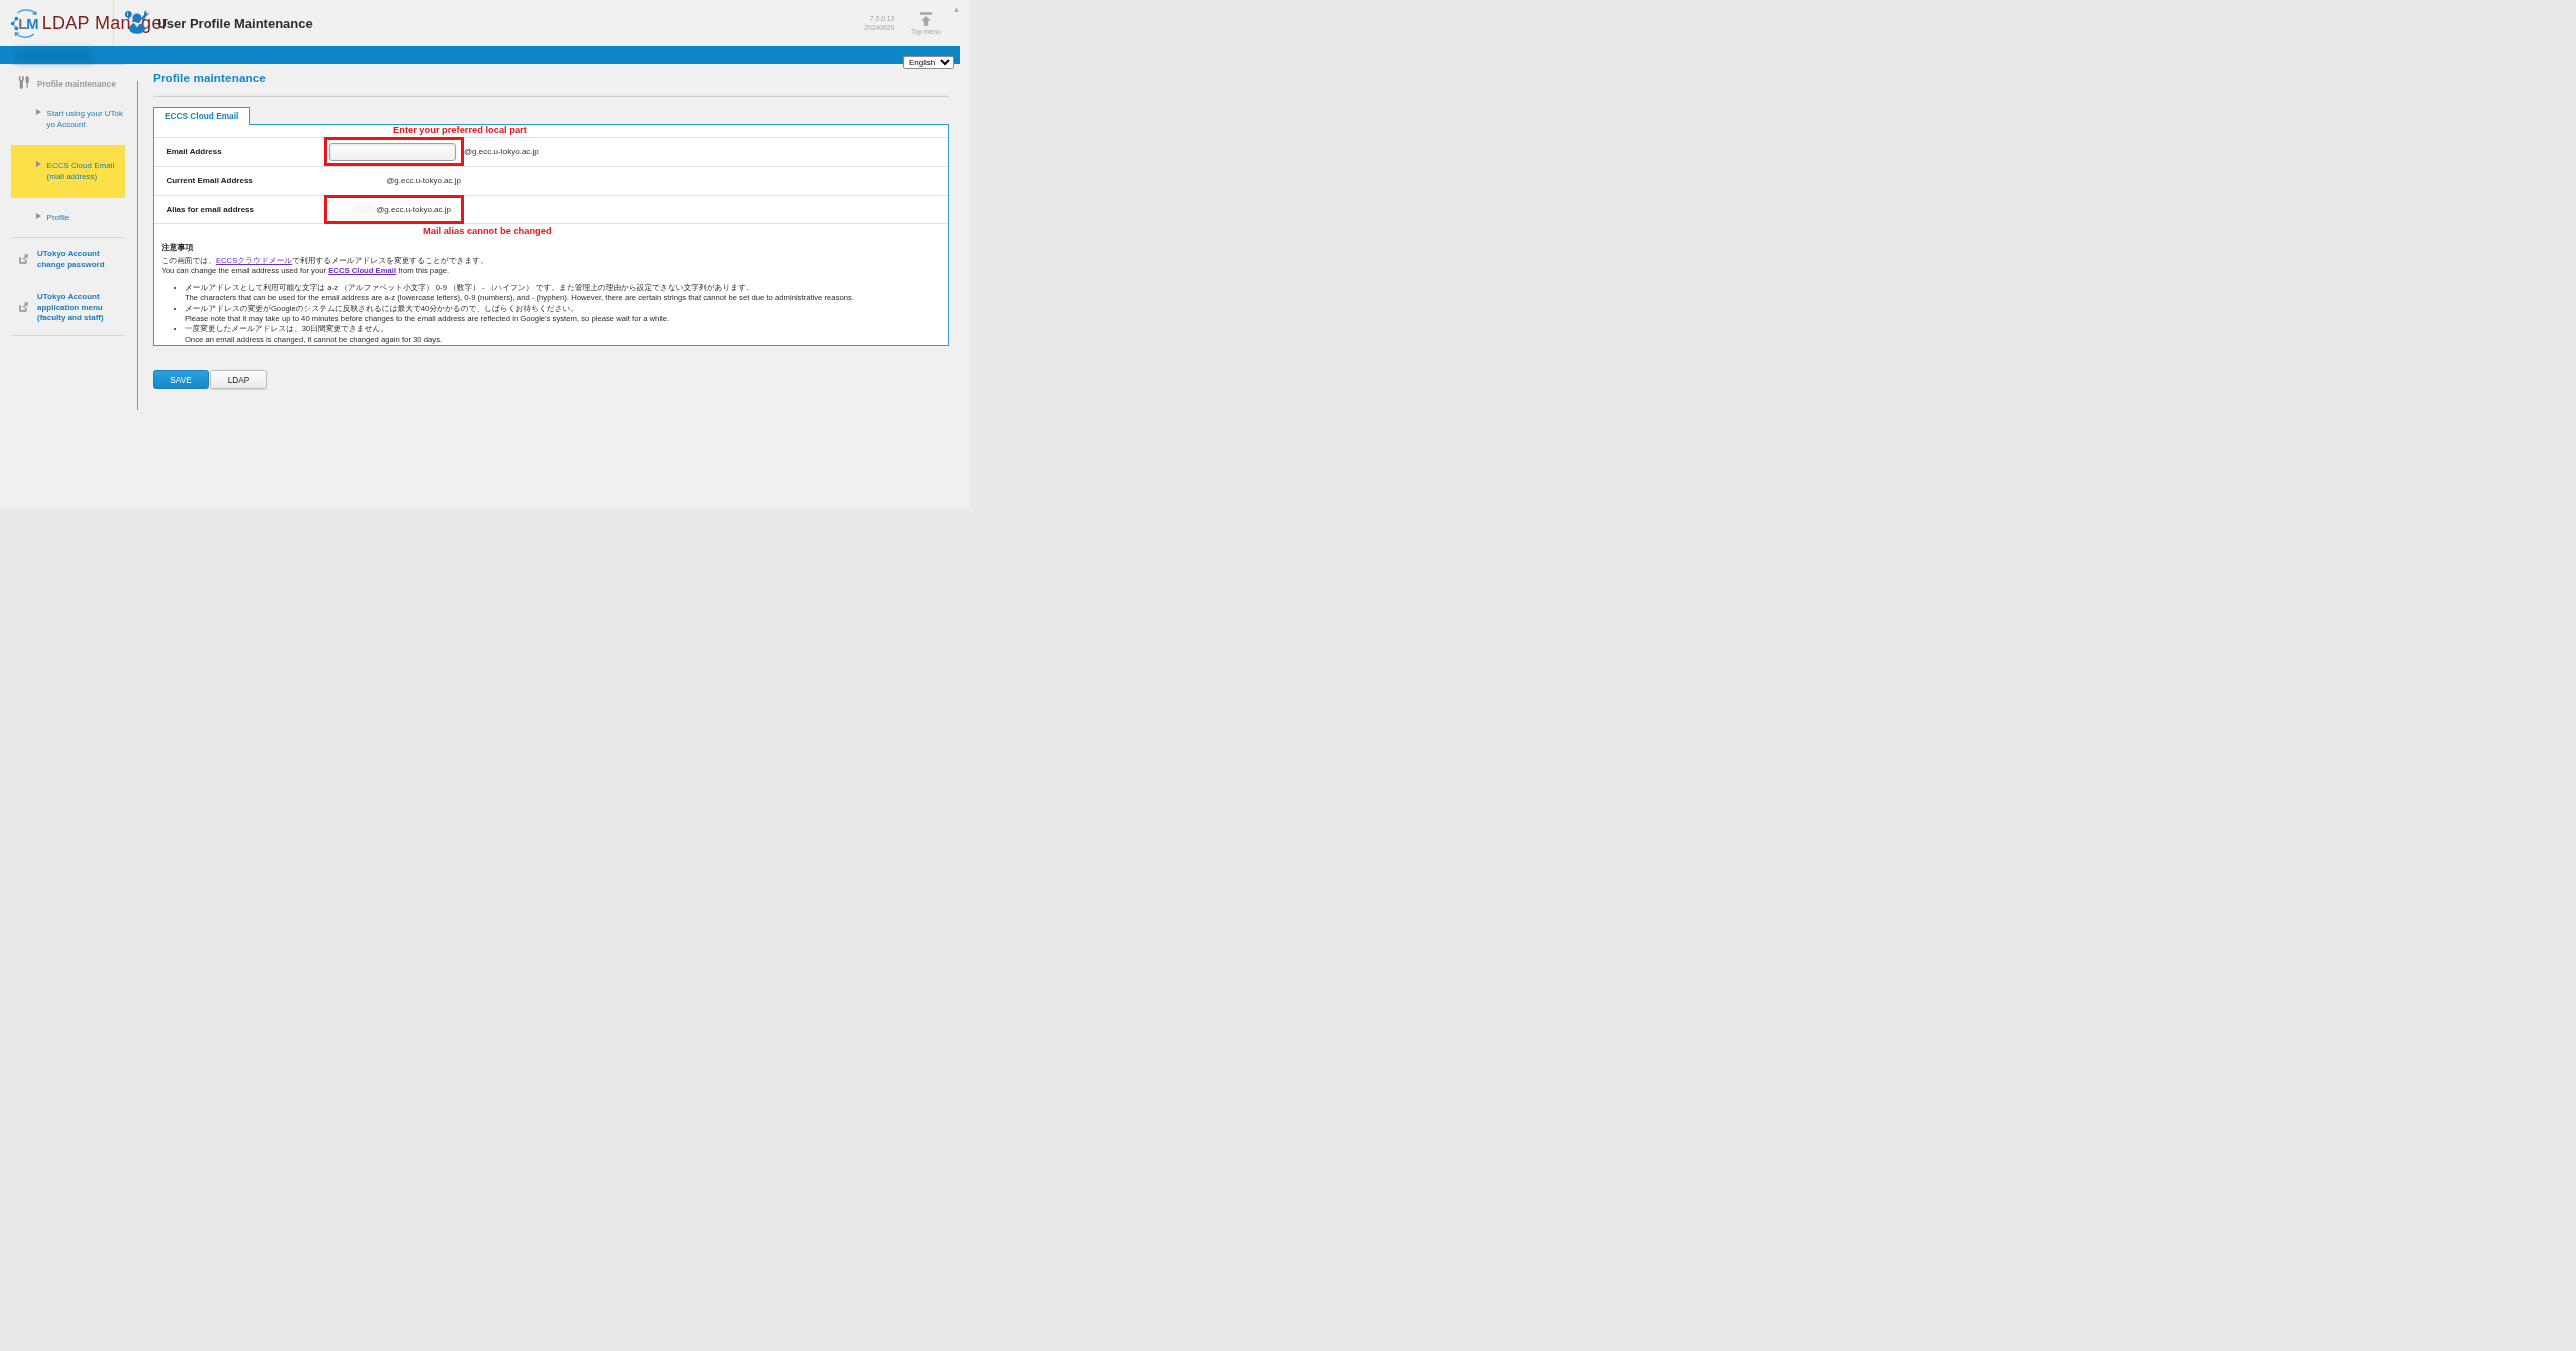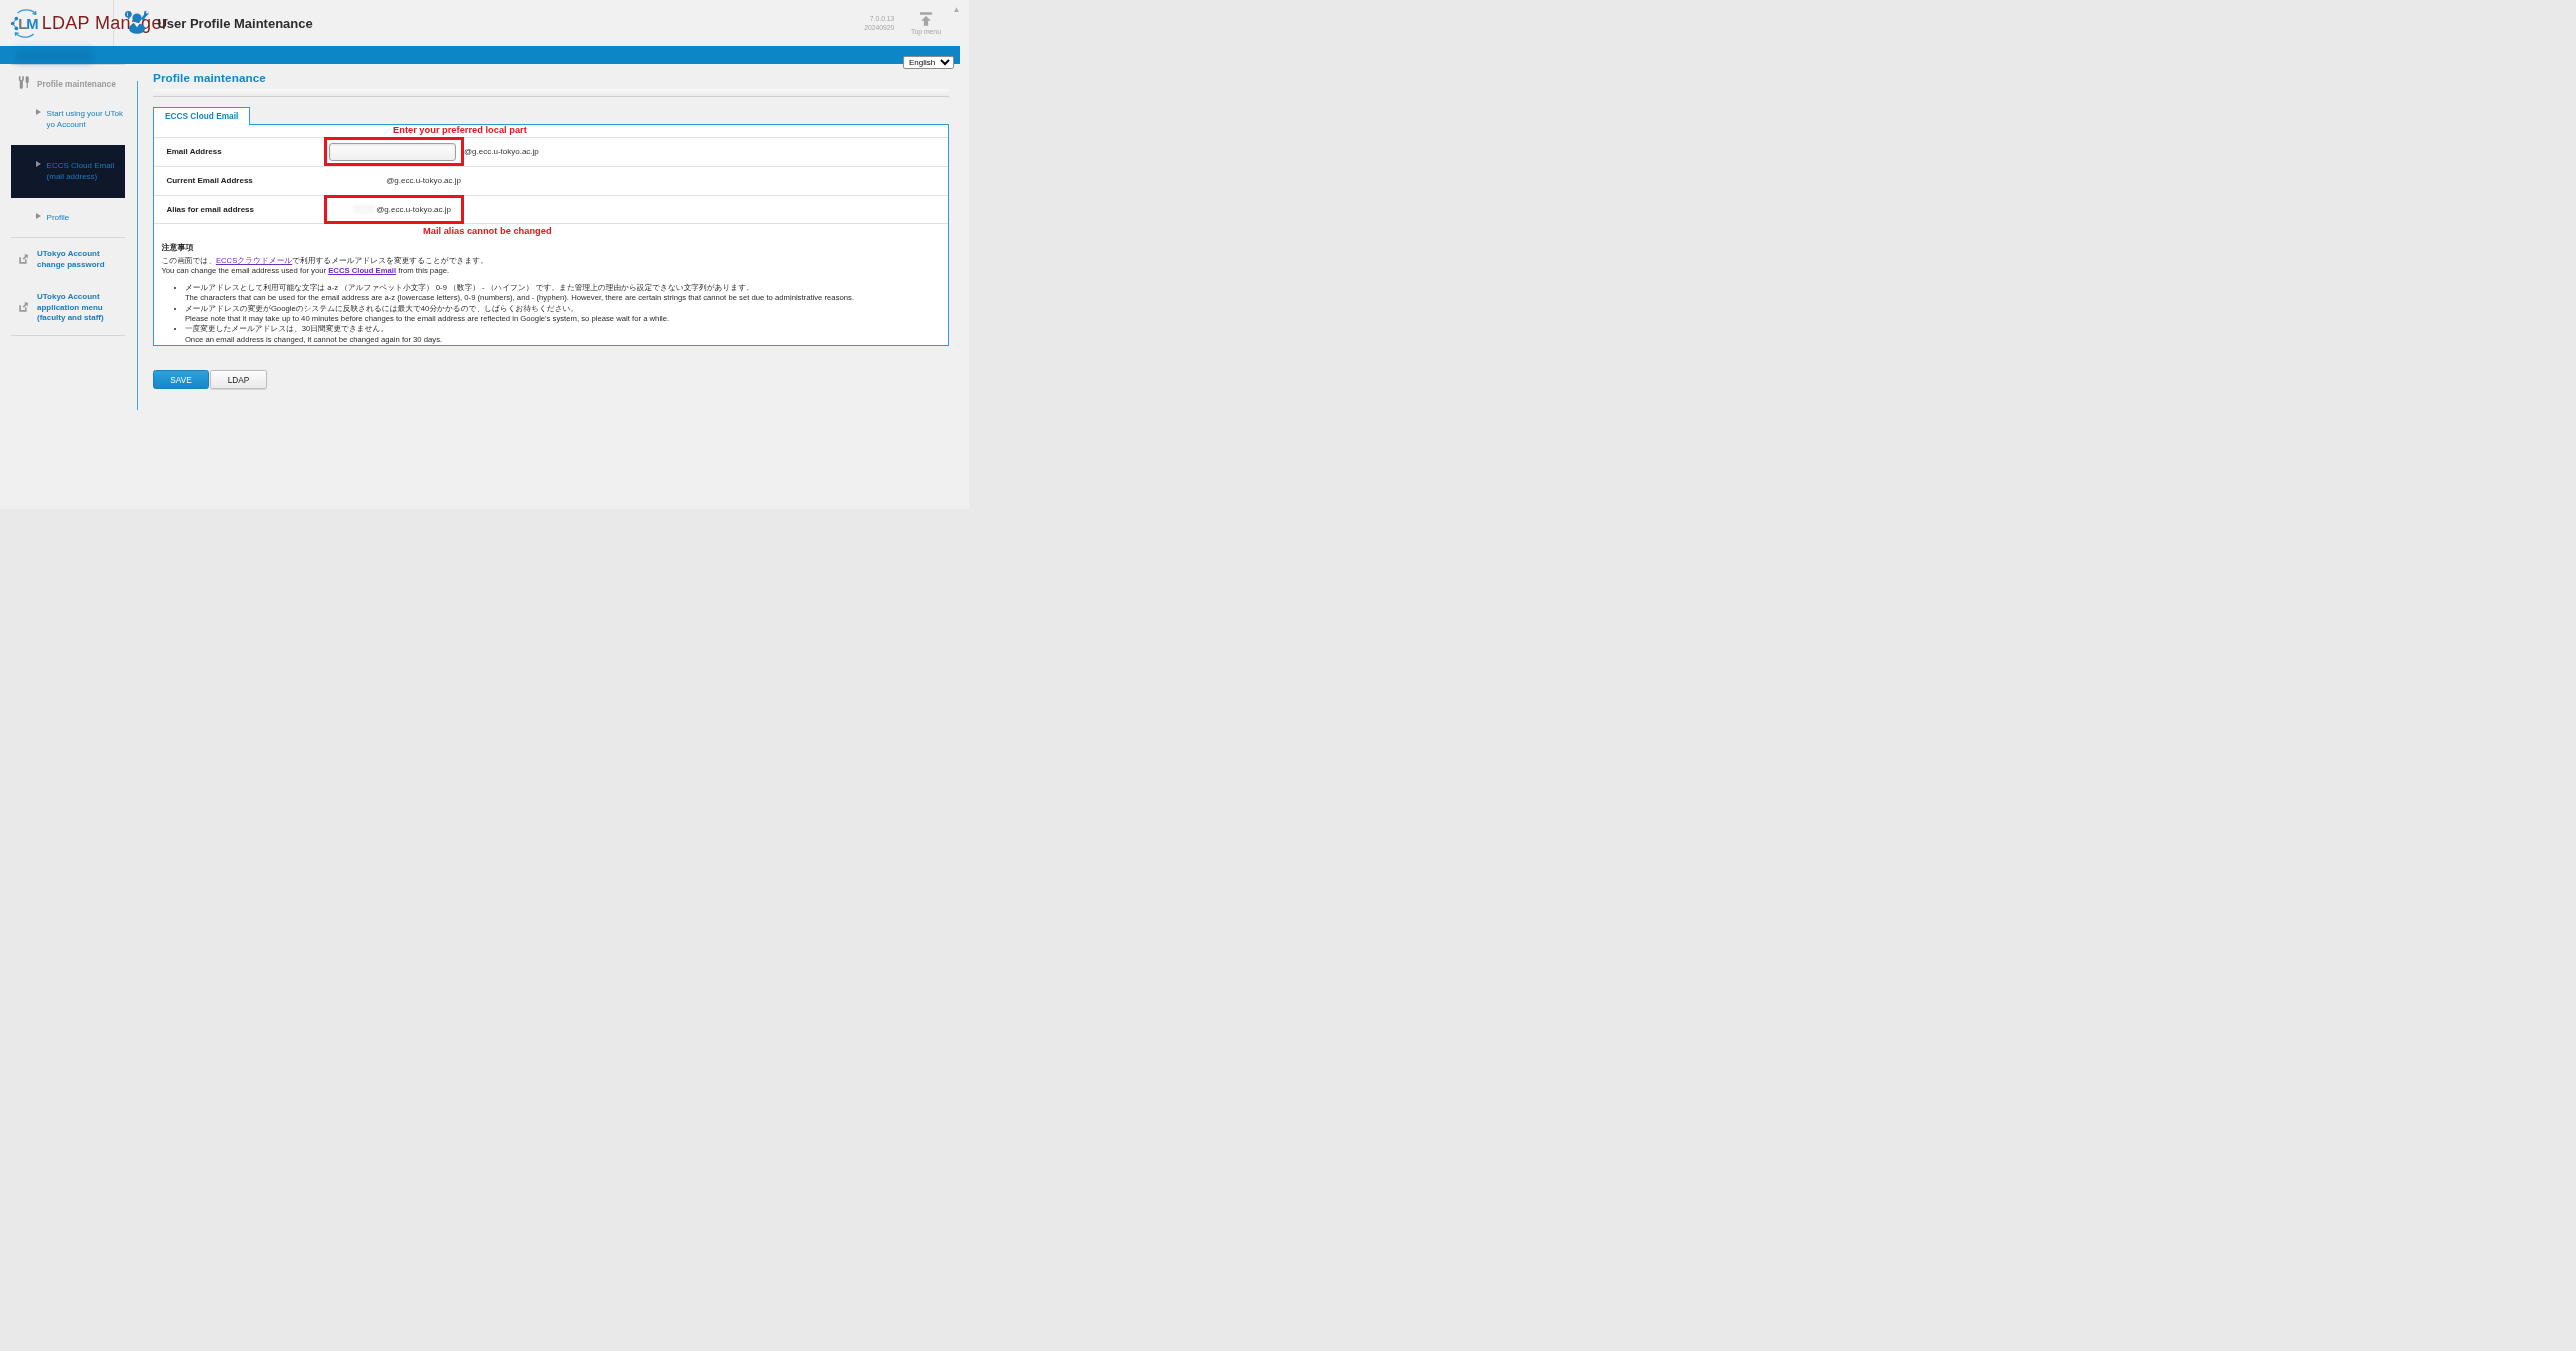--- a/index.html
+++ b/index.html
@@ -28,21 +28,21 @@
   .sidebar { width:137px; flex:none; padding:0 0 0 11px; }
   .side-rule { border:none; border-top:0.6px solid #d5d5d5; width:114px; margin:0; }
   .vline { position:absolute; left:137px; top:81px; width:1.2px; height:329px; background:#4aa2d1; }
 
   .side-head { display:flex; align-items:center; gap:6.2px; width:114px; padding:10px 0 8.7px 6.2px; }
   .side-head-label { color:#9b9b9b; font-weight:bold; font-size:8.3px; }
   .nav-item { display:flex; align-items:flex-start; gap:5.6px; width:114px; padding:8.7px 0 8.7px 25px; cursor:pointer; }
   .nav-item .tri { flex:none; width:0; height:0; border-left:5px solid #8f8f8f; border-top:3.1px solid transparent; border-bottom:3.1px solid transparent; }
   .nav-label { color:#1a7cba; font-size:8px; line-height:10.5px; width:77px; }
   .break-all { word-break:break-all; }
-  .nav-item.active { background:#0f172a; padding-top:16px; padding-bottom:16px; margin:6.2px 0; }
+  .nav-item.active { background:#fde047; padding-top:16px; padding-bottom:16px; margin:6.2px 0; }
   .side-link { display:flex; align-items:center; gap:7.4px; width:114px; padding:11px 0 11px 6.2px; cursor:pointer; }
   .side-link .nav-label { font-weight:bold; width:82px; }
   .nav-group { padding-bottom:5px; }
 
   
   .main { flex:1; padding:0 20.4px 0 16px; }
   .content-head { padding-top:7.4px; }
   .main-heading { color:#1586c8; font-size:11.7px; font-weight:bold; letter-spacing:0.1px; }
   .head-rule { margin-top:5px; height:7.4px; background:linear-gradient(180deg,#f8f8f8,#ebebeb); border-bottom:0.6px solid #cfcfcf; }
 

